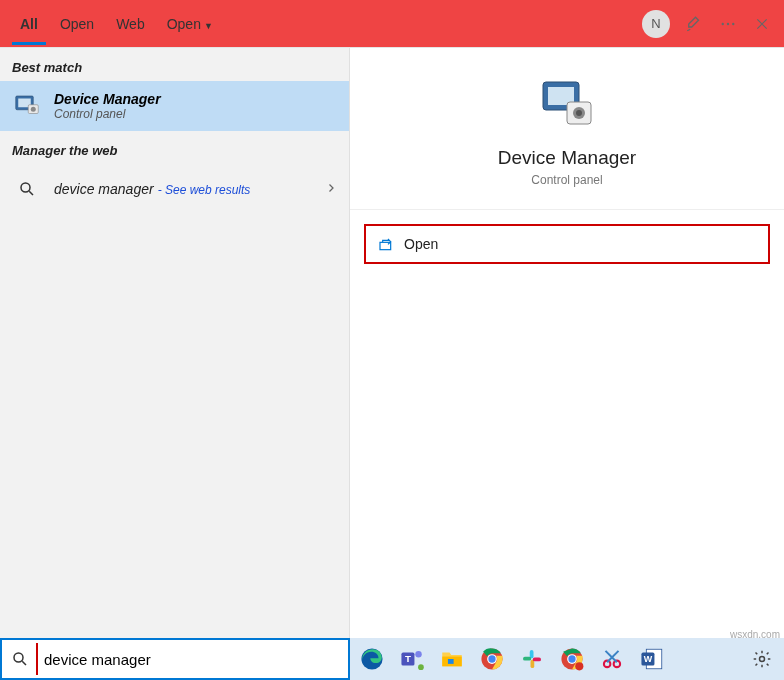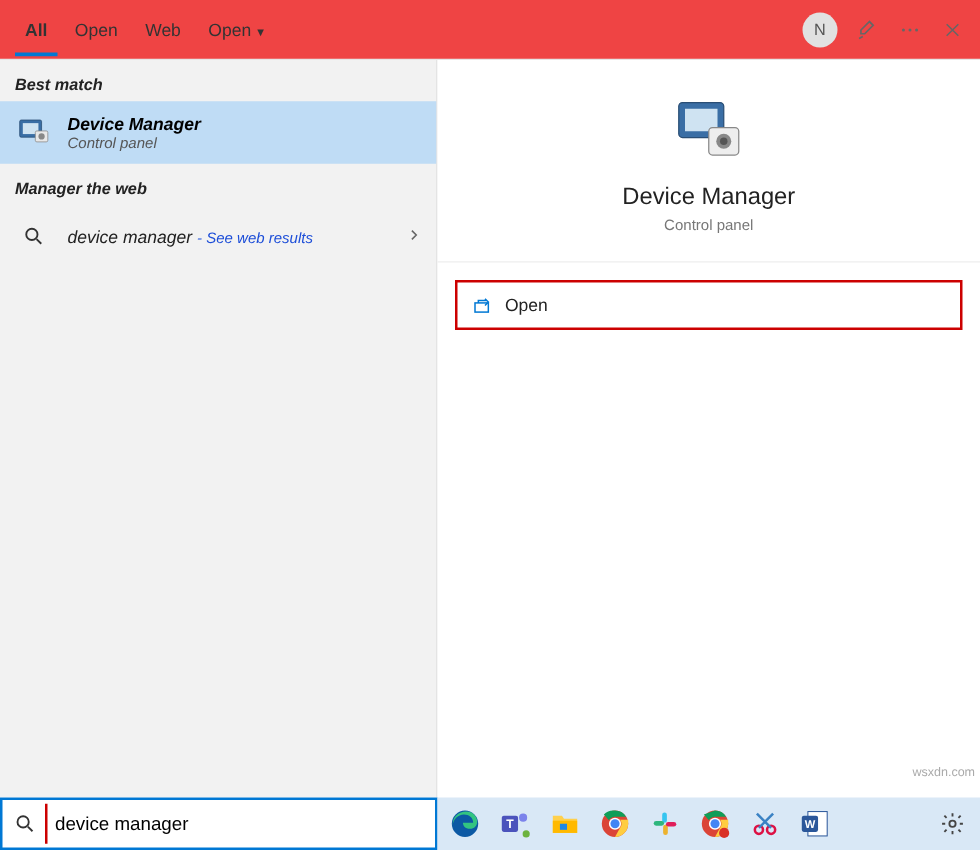--- a/index.html
+++ b/index.html
@@ -40,21 +40,21 @@
 .action-row svg { width:16px; height:14px; }
 
 
 .taskbar { position:absolute; left:0; right:0; bottom:0; height:42px; display:flex; align-items:center; }
 .searchbox-wrap { width:350px; height:42px; border:2px solid #0078d4; display:flex; align-items:center; background:#fff; }
 .search-icon-cell { width:36px; display:flex; align-items:center; justify-content:center; color:#333; }
 .searchbox { flex:1; border:none; outline:none; font-size:15px; padding:4px 6px; height:100%; }
 .search-highlight { border:2px solid #c00; height:32px; margin-left:-2px; }
 .task-icons { flex:1; height:42px; background:#d9e8f6; display:flex; align-items:center; padding:0 6px; gap:8px; }
 .task-icon { width:32px; height:32px; border-radius:4px; display:flex; align-items:center; justify-content:center; cursor:pointer; }
-.watermark { position:absolute; right:4px; bottom:56px; font-size:10px; color:#aaa; }
+.watermark { position:absolute; right:4px; bottom:40px; font-size:10px; color:#aaa; }
 
 .more-caret { font-size:9px; margin-left:3px; }
 </style>
 </head>
 <body>
 
 <div class="header">
   <div class="tabs">
     <div class="tab active">All</div>
     <div class="tab">Open</div>

